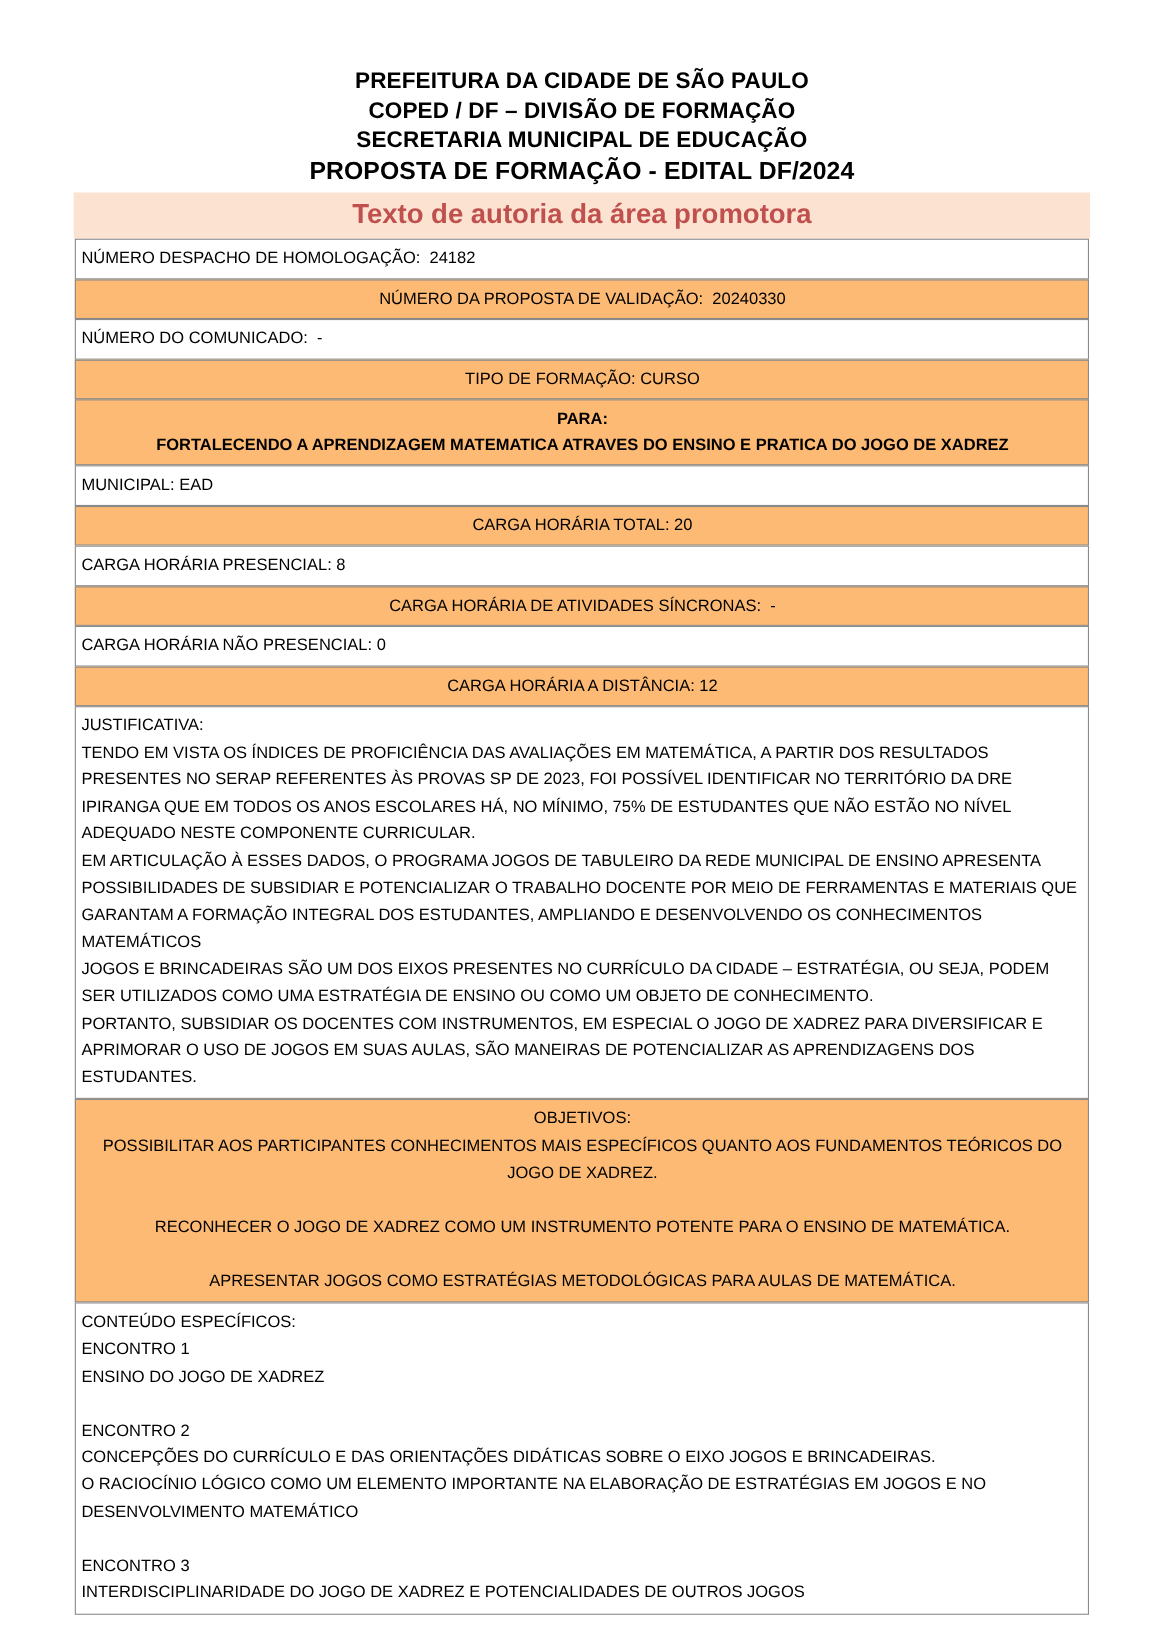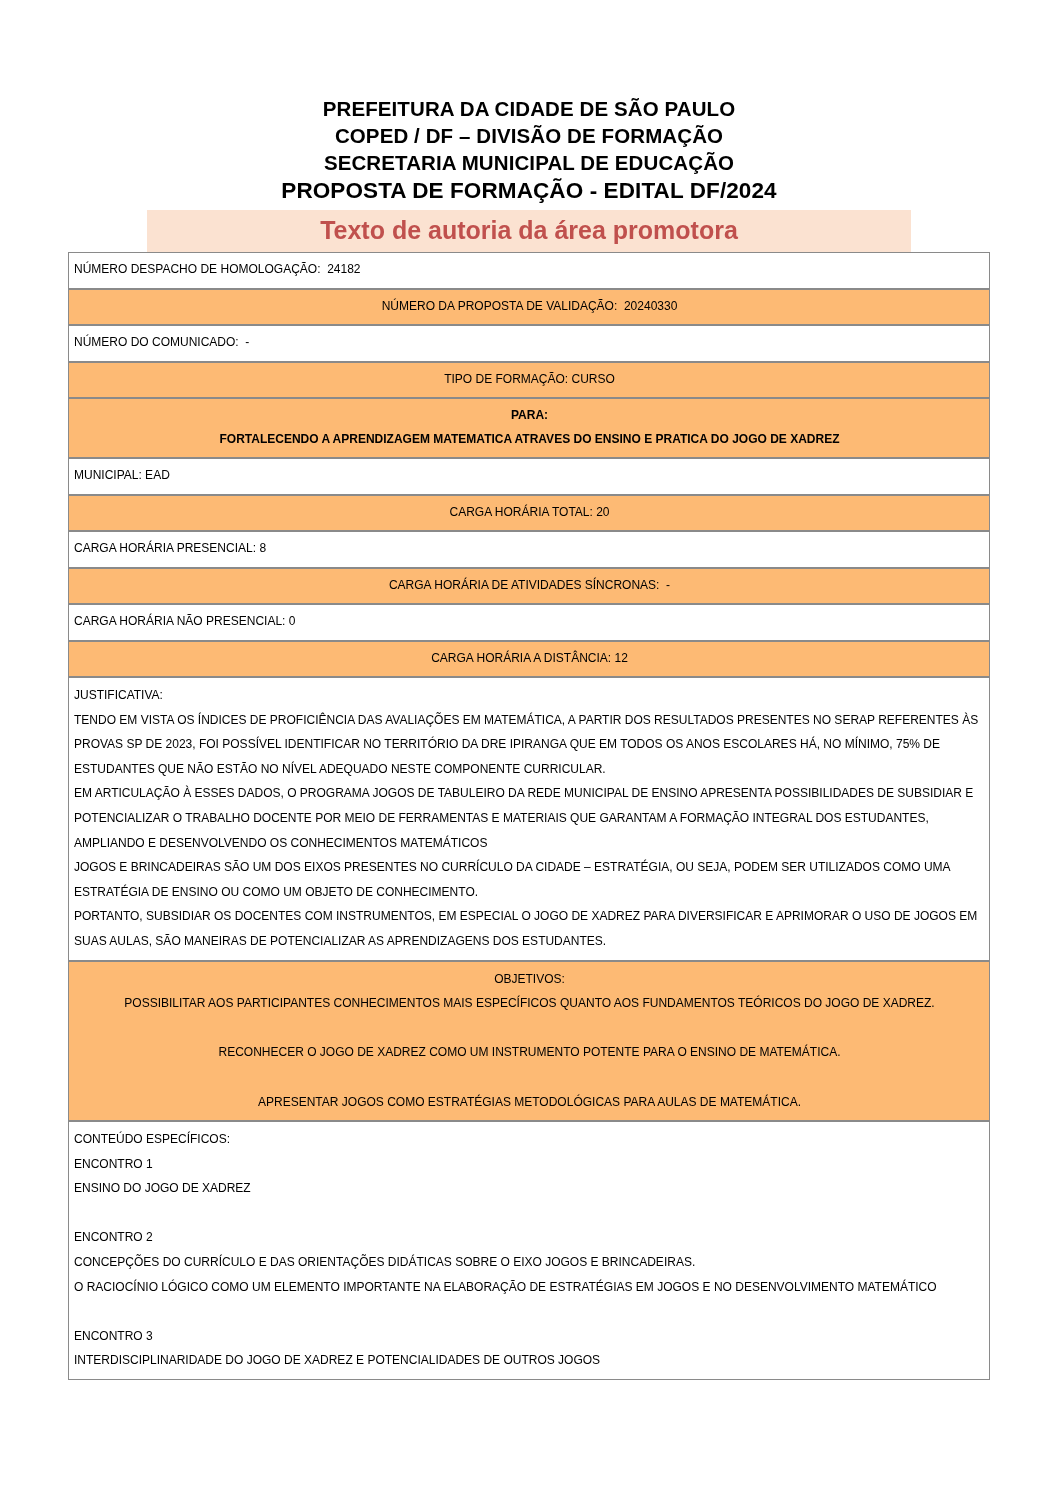--- a/index.html
+++ b/index.html
@@ -19,39 +19,39 @@
 
   .page {
     width: 1058px;
     height: 1497px;
     box-sizing: border-box;
     position: relative;
   }
 
   
   .doc-header {
-    padding-top: 95px;
+    padding-top: 60px;
     text-align: center;
   }
   .doc-header .hline {
     font-weight: bold;
     font-size: 20.5px;
     line-height: 27px;
     letter-spacing: 0.1px;
     white-space: nowrap;
   }
   .doc-header .hline.big {
     font-size: 22.5px;
     line-height: 30px;
   }
 
   
   .banner {
     margin: 4px auto 0 auto;
-    width: 764px;
+    width: 924px;
     background: #FBE2D1;
     text-align: center;
     padding: 5px 0 7px 0;
     box-sizing: border-box;
   }
   .banner-text {
     color: #C0504D;
     font-weight: bold;
     font-size: 25px;
     line-height: 30px;
@@ -61,21 +61,21 @@
   .doc-table {
     width: 922px;
     margin: 0 auto;
     border-collapse: separate;
     border-spacing: 0;
     table-layout: fixed;
   }
   .doc-table td {
     border: 1px solid #8a8a8a;
     padding: 5px 4px 6px 5px;
-    font-size: 12px;
+    font-size: 15px;
     line-height: 23.5px;
     vertical-align: top;
     word-wrap: break-word;
   }
   .row-plain td { background: #ffffff; }
   .row-shaded td { background: #fdba74; text-align: center; }
   .cell-bold { font-weight: bold; }
   .cell-line { display: block; white-space: pre-wrap; }
 
   

